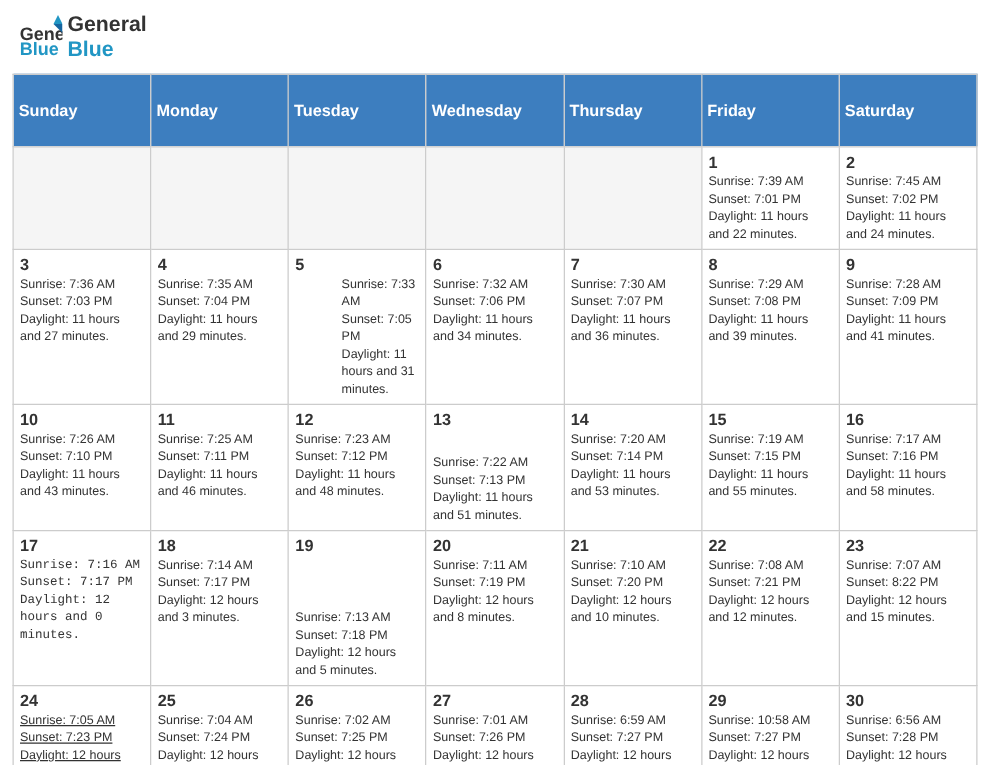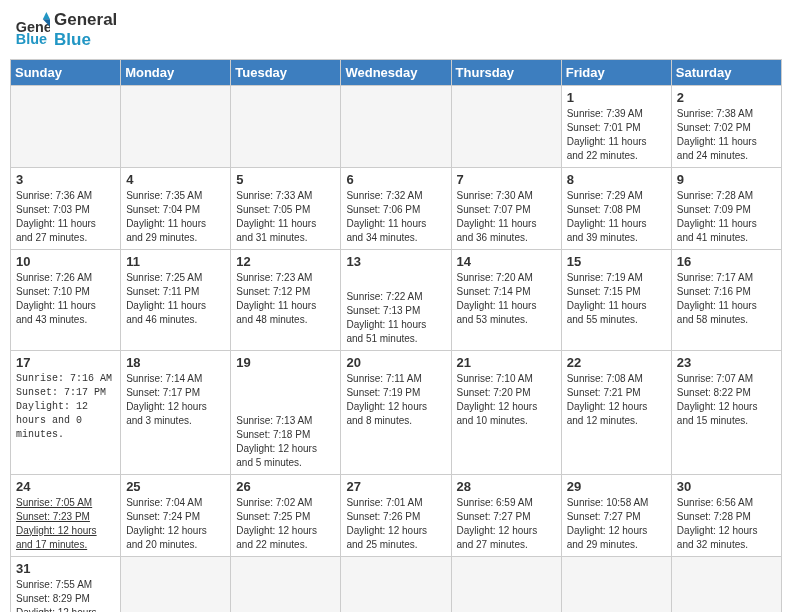--- a/index.html
+++ b/index.html
@@ -41,21 +41,21 @@
     .calendar {
       width: 100%;
       border-collapse: collapse;
       border: 1px solid #ccc;
     }
     .calendar th {
       background: #3d7ebf;
       color: #fff;
       font-size: 13px;
       font-weight: bold;
-      padding: 5px 4px;
+      padding: 21px 4px;
       text-align: left;
       border: 1px solid #ccc;
     }
     .calendar td {
       border: 1px solid #ccc;
       vertical-align: top;
       padding: 4px 5px;
       font-size: 10.5px;
       color: #333;
       width: 14.28%;
@@ -126,41 +126,41 @@
         <td class="empty"></td>
         <td class="empty"></td>
         <td>
           <span class="day-number">1</span>
           <div class="day-info" style="white-space: pre-line;">Sunrise: 7:39 AM
 Sunset: 7:01 PM
 Daylight: 11 hours and 22 minutes.</div>
         </td>
         <td>
           <span class="day-number">2</span>
-          <div class="day-info" style="white-space: pre-line;">Sunrise: 7:38 AM
+          <div class="day-info" style="white-space: pre-line;">Sunrise: 7:45 AM
 Sunset: 7:02 PM
 Daylight: 11 hours and 24 minutes.</div>
         </td>
       </tr>
       <tr>
         <td>
           <span class="day-number">3</span>
           <div class="day-info" style="white-space: pre-line;">Sunrise: 7:36 AM
 Sunset: 7:03 PM
 Daylight: 11 hours and 27 minutes.</div>
         </td>
         <td>
           <span class="day-number">4</span>
           <div class="day-info" style="white-space: pre-line;">Sunrise: 7:35 AM
 Sunset: 7:04 PM
 Daylight: 11 hours and 29 minutes.</div>
         </td>
         <td>
           <span class="day-number">5</span>
-          <div class="day-info" style="white-space: pre-line;">Sunrise: 7:33 AM
+          <div class="day-info" style="white-space: pre-line; margin-left: 37px;">Sunrise: 7:33 AM
 Sunset: 7:05 PM
 Daylight: 11 hours and 31 minutes.</div>
         </td>
         <td>
           <span class="day-number">6</span>
           <div class="day-info" style="white-space: pre-line;">Sunrise: 7:32 AM
 Sunset: 7:06 PM
 Daylight: 11 hours and 34 minutes.</div>
         </td>
         <td>

